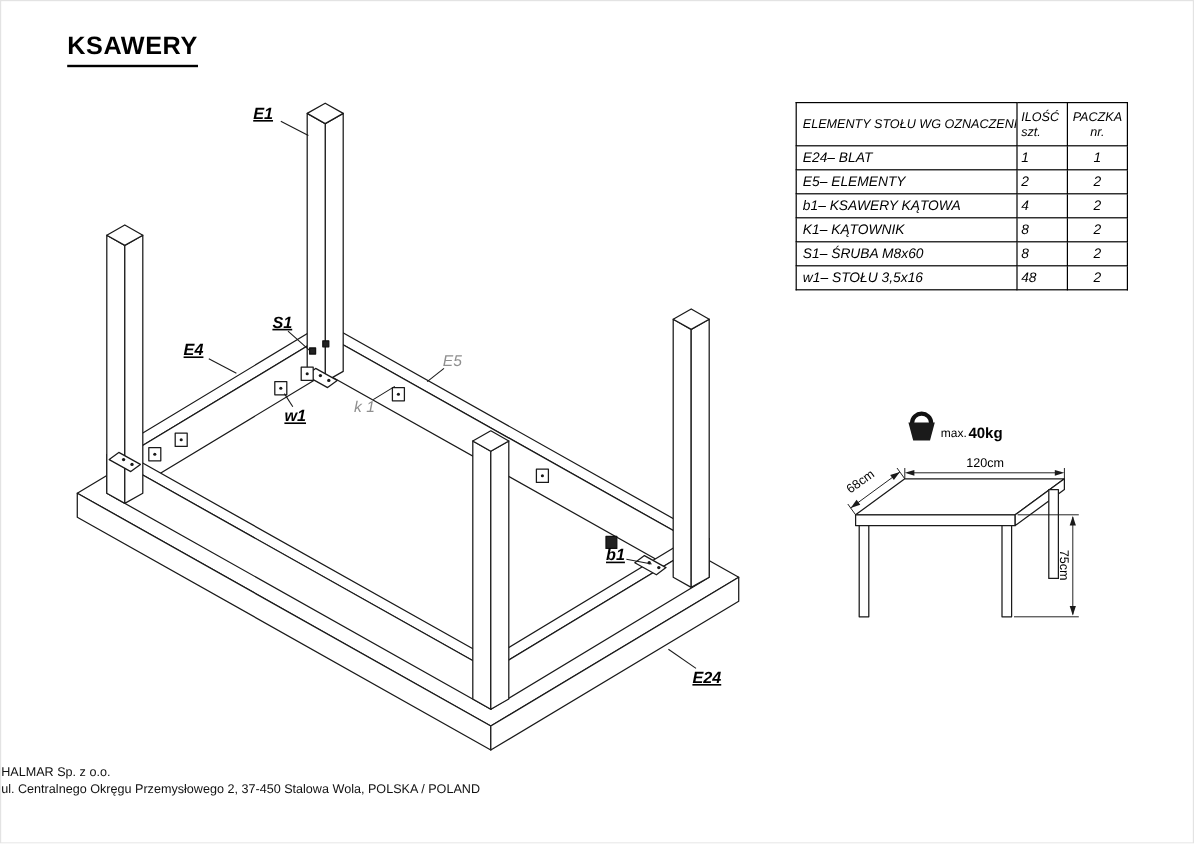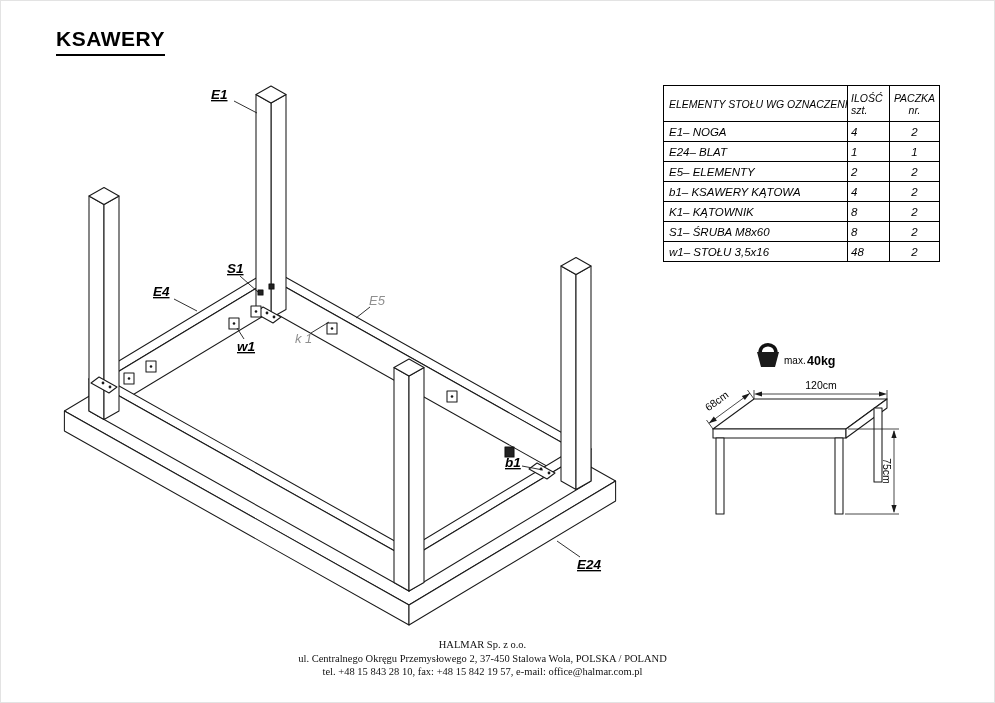--- a/index.html
+++ b/index.html
@@ -51,22 +51,22 @@
   }
   #dim-drawing line{stroke:#1a1a1a;stroke-width:0.8;}
   #dim-drawing .arrow{fill:#1a1a1a;stroke:none;}
   #dim-drawing .dark{fill:#1a1a1a;stroke:none;}
   #dim-drawing .handle{fill:none;stroke:#111;stroke-width:3.5;}
   #dim-drawing .dim-text{font-family:"Liberation Sans",sans-serif;font-size:10.5px;fill:#000;}
   #dim-drawing .dim-small{font-family:"Liberation Sans",sans-serif;font-size:10px;fill:#000;}
   #dim-drawing .dim-bold{font-family:"Liberation Sans",sans-serif;font-size:12.5px;font-weight:700;fill:#000;}
   
   .footer{
-    position:absolute;left:0;right:30px;top:637px;text-align:center;
-    font-size:10.5px;line-height:13.5px;color:#111;font-family:Liberation Serif, serif;
+    position:absolute;left:0;right:30px;top:637px;
+    font-size:10.5px;line-height:13.5px;color:#111;
   }
 </style>
 </head>
 <body>
 
 <div class="page">
 
   <div class="title">KSAWERY</div>
 
   <svg id="main-drawing" width="630" height="580" viewBox="0 0 630 580">
@@ -182,25 +182,20 @@
           <div>szt.</div>
         </th>
         <th class="c3">
           <div>PACZKA</div>
           <div>nr.</div>
         </th>
       </tr>
     </thead>
     <tbody>
       <tr>
-        <td class="c1">E1– NOGA</td>
-        <td class="c2">4</td>
-        <td class="c3">2</td>
-      </tr>
-      <tr>
         <td class="c1">E24– BLAT</td>
         <td class="c2">1</td>
         <td class="c3">1</td>
       </tr>
       <tr>
         <td class="c1">E5– ELEMENTY</td>
         <td class="c2">2</td>
         <td class="c3">2</td>
       </tr>
       <tr>
@@ -268,16 +263,15 @@
       <line x1="213" y1="110" x2="213" y2="191"></line>
       <polygon class="arrow" points="213,109 210.4,117 215.6,117"></polygon>
       <polygon class="arrow" points="213,192 210.4,184 215.6,184"></polygon>
       <text x="202" y="150" class="dim-text" text-anchor="middle" transform="rotate(90 202 150)">75cm</text>
     </g>
   </svg>
 
   <div class="footer">
     <div>HALMAR Sp. z o.o.</div>
     <div>ul. Centralnego Okręgu Przemysłowego 2, 37-450 Stalowa Wola, POLSKA / POLAND</div>
-    <div>tel. +48 15 843 28 10, fax: +48 15 842 19 57, e-mail: office@halmar.com.pl</div>
   </div>
 
 </div>
 
 </body></html>

